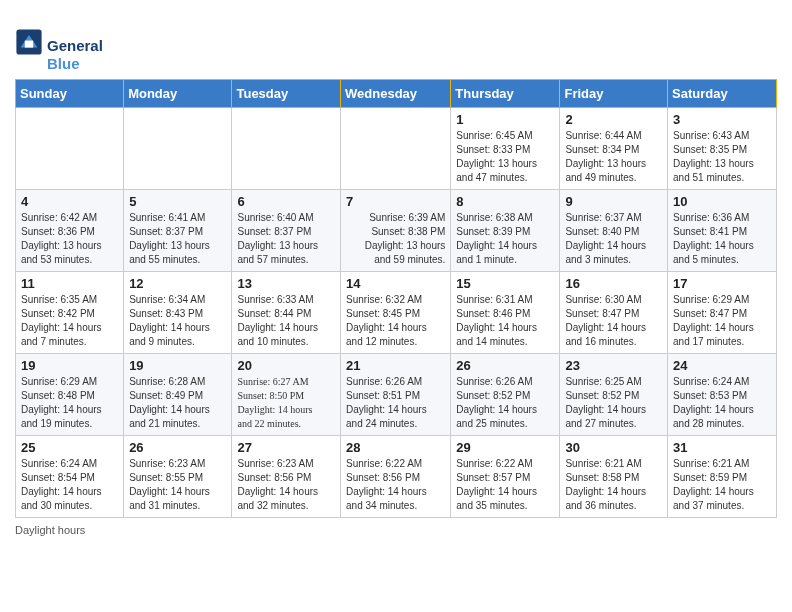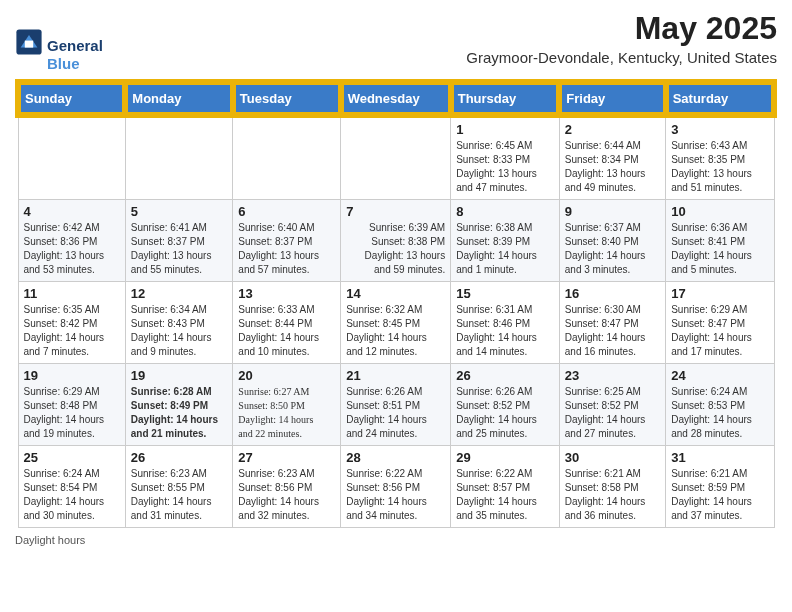--- a/index.html
+++ b/index.html
@@ -43,21 +43,21 @@
       border-collapse: collapse;
       margin-top: 6px;
     }
     .calendar th {
       background: #3a7bc8;
       color: #fff;
       font-size: 13px;
       font-weight: bold;
       padding: 6px 4px;
       text-align: left;
-      border: 6px solid #eab308;
+      border: 1px solid #eab308;
     }
     .calendar td {
       border: 1px solid #ccc;
       vertical-align: top;
       padding: 4px 5px;
       font-size: 10.5px;
       color: #333;
       width: 113px;
       min-height: 80px;
       background: #fff;
@@ -95,24 +95,20 @@
     <svg class="logo-icon" viewBox="0 0 40 40">
       <rect x="2" y="2" width="36" height="36" rx="4" fill="#1a3e6e"></rect>
       <polygon points="8,28 20,10 32,28" fill="#4a90d9"></polygon>
       <rect x="14" y="18" width="12" height="10" fill="#fff"></rect>
     </svg>
     <div>
       <div style="font-size:15px;font-weight:bold;color:#1a3e6e;line-height:1.2;margin-top:27px;">General</div>
       <div style="font-size:15px;font-weight:bold;color:#4a90d9;line-height:1.2;">Blue</div>
     </div>
   </div>
-  <div class="title-area">
-    <div class="main-title">May 2025</div>
-    <div class="subtitle">Graymoor-Devondale, Kentucky, United States</div>
-  </div>
 </div>
 
 <table class="calendar">
   <thead>
     <tr>
     <th>Sunday</th>
         <th>Monday</th>
         <th>Tuesday</th>
         <th>Wednesday</th>
         <th>Thursday</th>
@@ -253,21 +249,21 @@
       <tr>
         <td>
           <span class="day-number">19</span>
           <div class="day-info" style="white-space: pre-line;">Sunrise: 6:29 AM
 Sunset: 8:48 PM
 Daylight: 14 hours
 and 19 minutes.</div>
         </td>
         <td>
           <span class="day-number">19</span>
-          <div class="day-info" style="white-space: pre-line; font-weight: bold;">Sunrise: 6:28 AM
+          <div class="day-info" style="white-space: pre-line;">Sunrise: 6:28 AM
 Sunset: 8:49 PM
 Daylight: 14 hours
 and 21 minutes.</div>
         </td>
         <td>
           <span class="day-number">20</span>
           <div class="day-info" style="white-space: pre-line; font-family: Liberation Serif, serif;">Sunrise: 6:27 AM
 Sunset: 8:50 PM
 Daylight: 14 hours
 and 22 minutes.</div>

